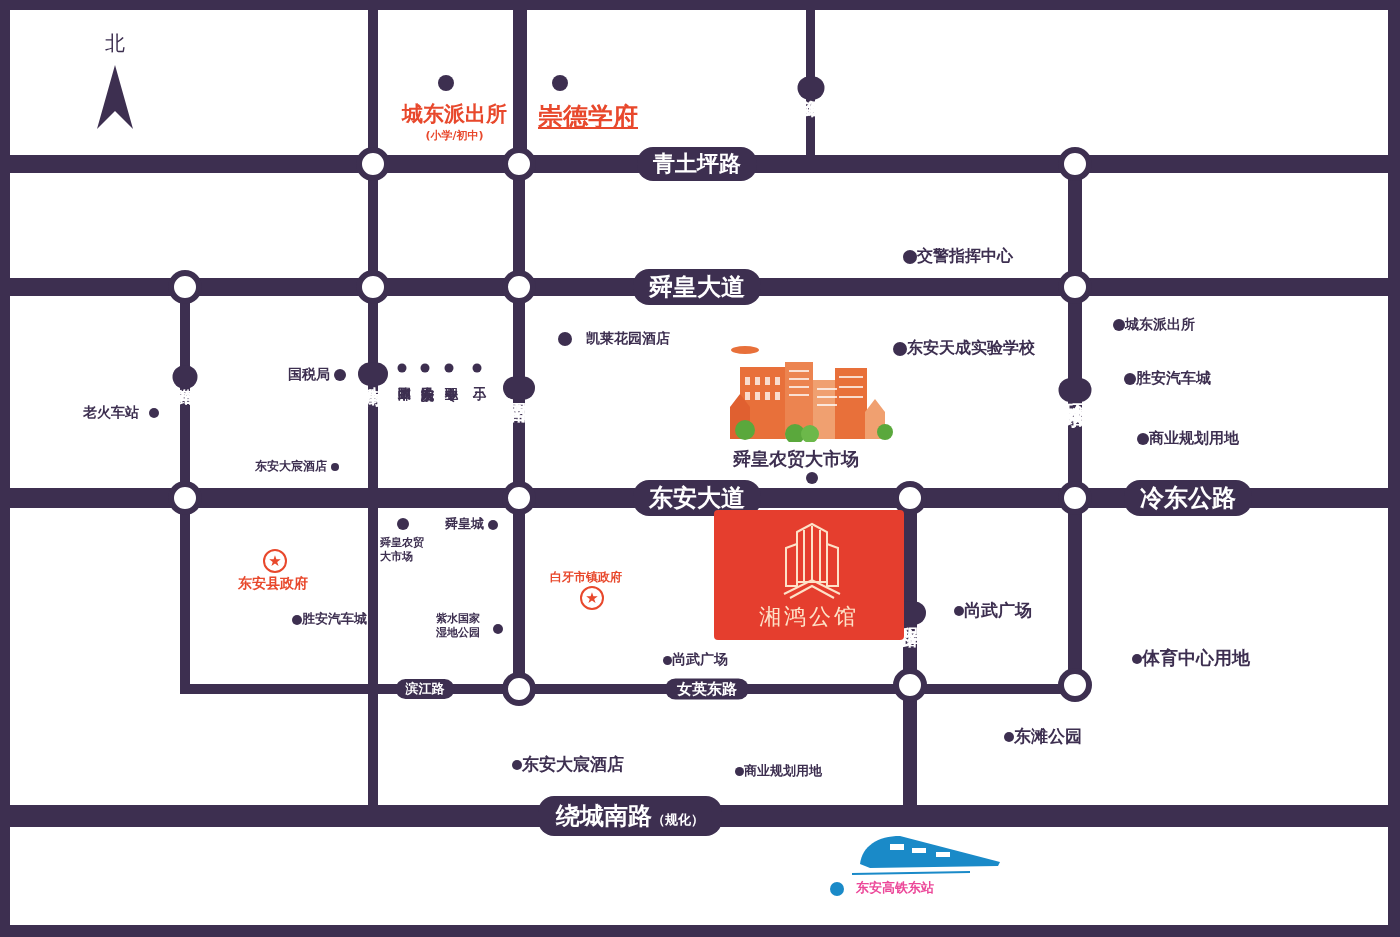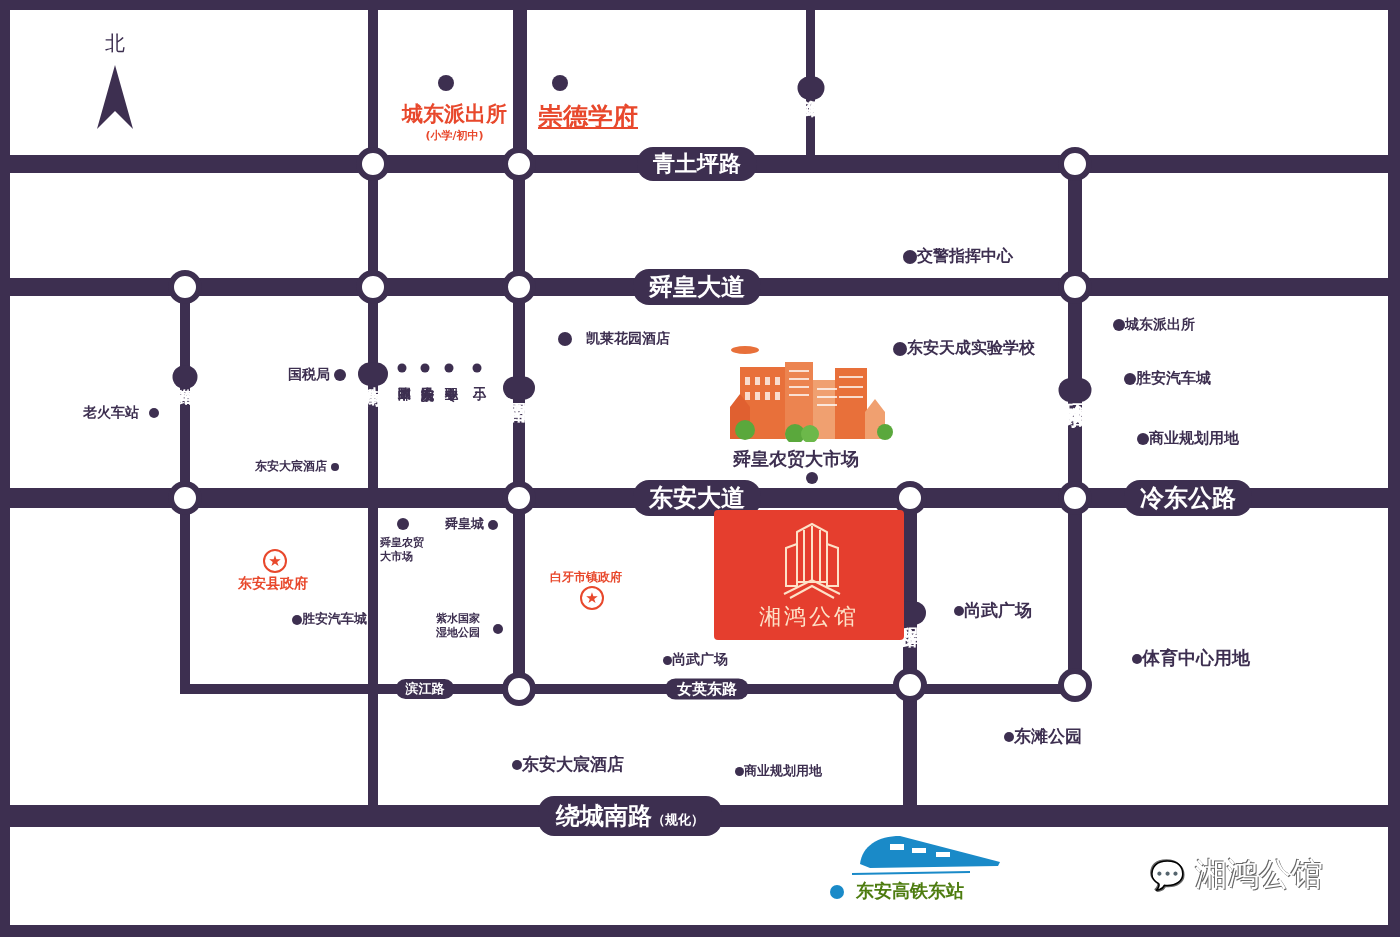--- a/index.html
+++ b/index.html
@@ -190,20 +190,17 @@
   <div class="poi" style="left:512px;top:753px;font-size:17px;"><span class="dot" style="width:10px;height:10px;"></span><span>东安大宸酒店</span></div>
   <div class="poi" style="left:735px;top:762px;font-size:13px;"><span class="dot" style="width:9px;height:9px;"></span><span>商业规划用地</span></div>
 
   <svg style="position:absolute;left:850px;top:832px;" width="155" height="45" viewBox="0 0 155 45">
     <path d="M10,32 C12,14 28,4 50,4 L150,30 L148,34 L20,36 Z" fill="#1a8ac8"></path>
     <rect x="40" y="12" width="14" height="6" fill="#fff"></rect>
       <rect x="62" y="16" width="14" height="5" fill="#fff"></rect>
       <rect x="86" y="20" width="14" height="5" fill="#fff"></rect>
     <path d="M2,42 L120,40" stroke="#1a8ac8" stroke-width="2"></path>
   </svg>
-  <div class="poi" style="left:830px;top:879px;font-size:18px;color:#4d7c0f;">
+  <div class="poi" style="left:830px;top:879px;font-size:13px;color:#ec4899;">
     <span class="dot" style="background:#1a8ac8;width:14px;height:14px;margin-right:12px;"></span><span>东安高铁东站</span>
   </div>
 
-  <div style="position:absolute;left:1150px;top:853px;color:#fff;font-size:32px;text-shadow:1px 1px 0 #666,-1px -1px 0 #666;white-space:nowrap;">
-    <span style="font-size:28px;margin-right:10px;">💬</span><span>湘鸿公馆</span>
-  </div>
 </div>
 
 </body></html>

